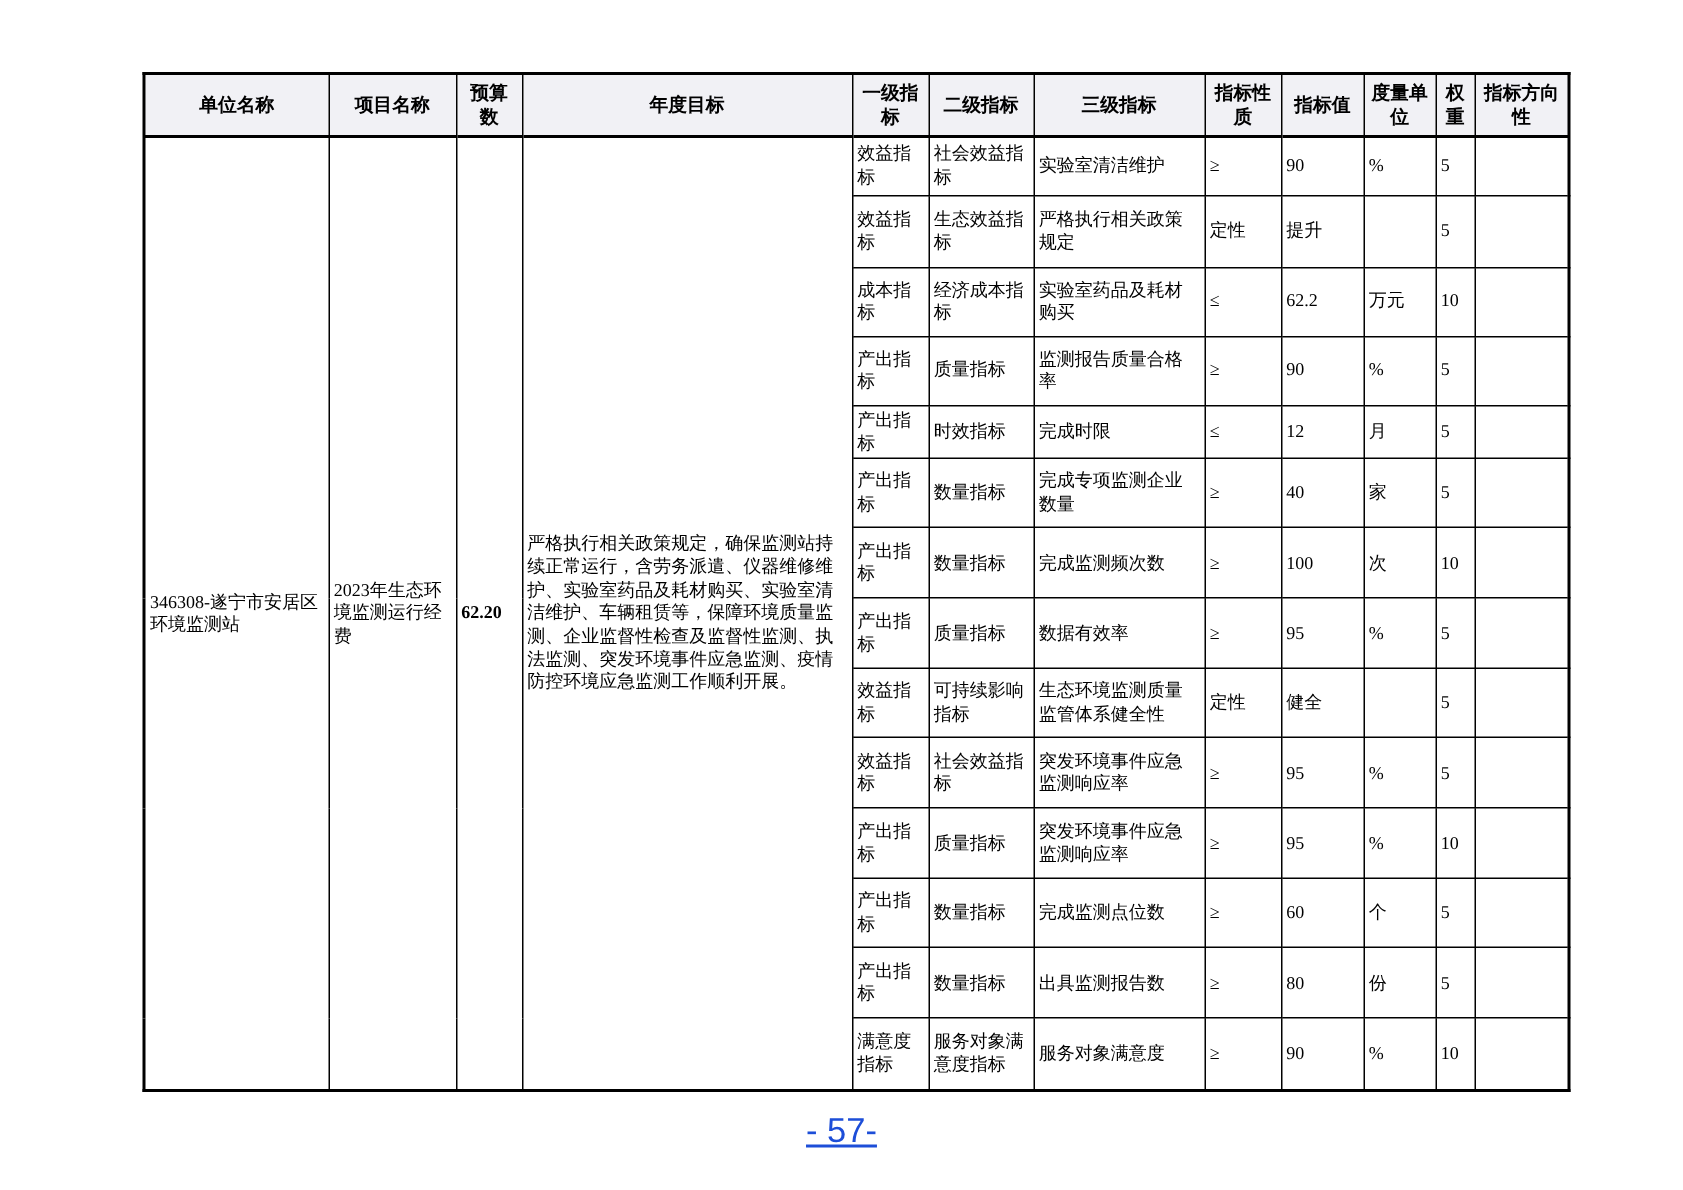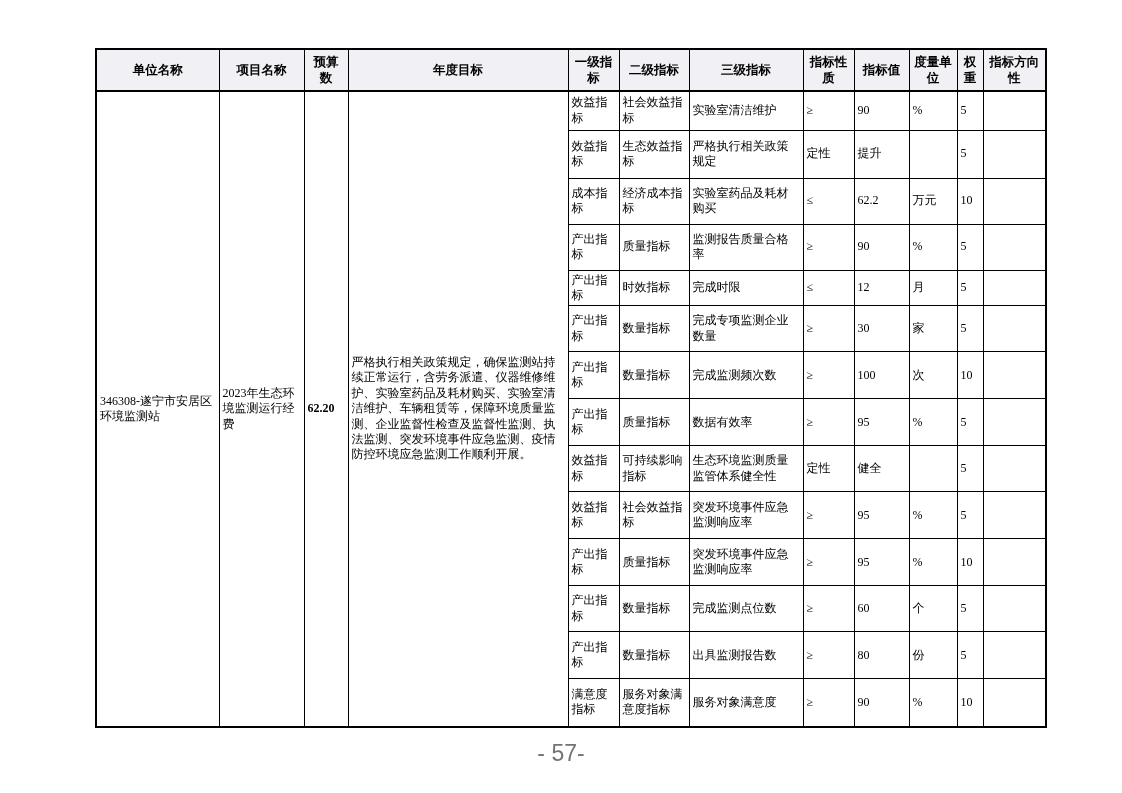--- a/index.html
+++ b/index.html
@@ -39,21 +39,22 @@
   }
   table.perf td { text-align: left; }
   td.budget-cell { text-align: right; padding-right: 2px; font-weight: bold; }
   td.goal-cell { text-align: justify; padding: 3px 4px; }
   .pagenum {
     position: absolute;
     top: 740px; left: 0; width: 1122px;
     text-align: center;
     font-family: "Liberation Sans", "DejaVu Sans", sans-serif;
     font-size: 23px;
-    color: #737373;
+    color: #1d4ed8;
+    text-decoration: underline;
   }
 </style>
 </head>
 <body>
 
 <div class="page">
 
   <table class="perf">
     <colgroup>
       <col style="width:123px">
@@ -138,21 +139,21 @@
         <td>12</td>
         <td>月</td>
         <td>5</td>
         <td></td>
       </tr>
       <tr style="height:46px">
         <td>产出指标</td>
         <td>数量指标</td>
         <td>完成专项监测企业数量</td>
         <td>≥</td>
-        <td>30</td>
+        <td>40</td>
         <td>家</td>
         <td>5</td>
         <td></td>
       </tr>
       <tr style="height:47px">
         <td>产出指标</td>
         <td>数量指标</td>
         <td>完成监测频次数</td>
         <td>≥</td>
         <td>100</td>

